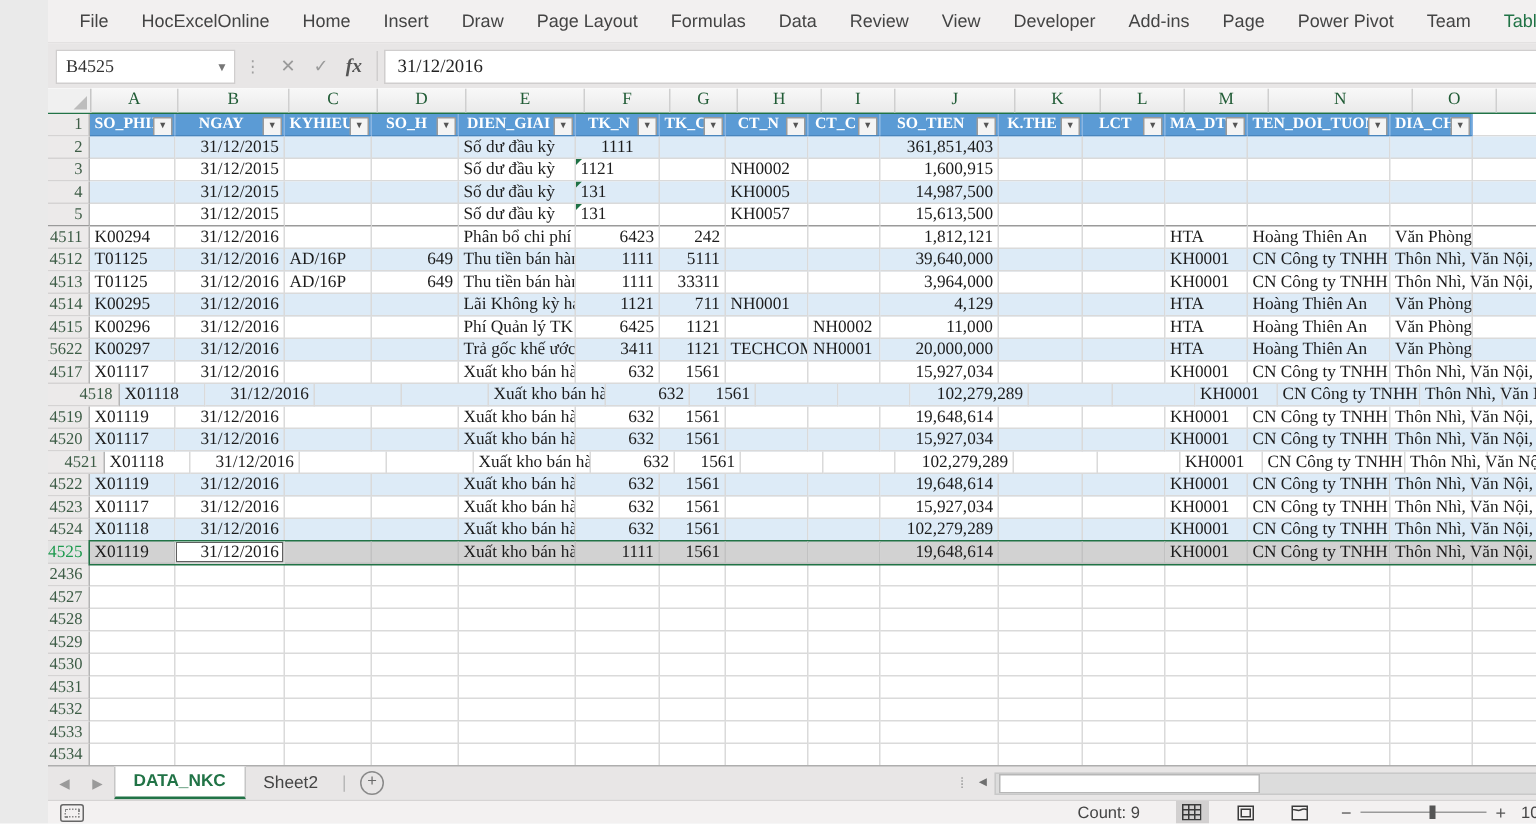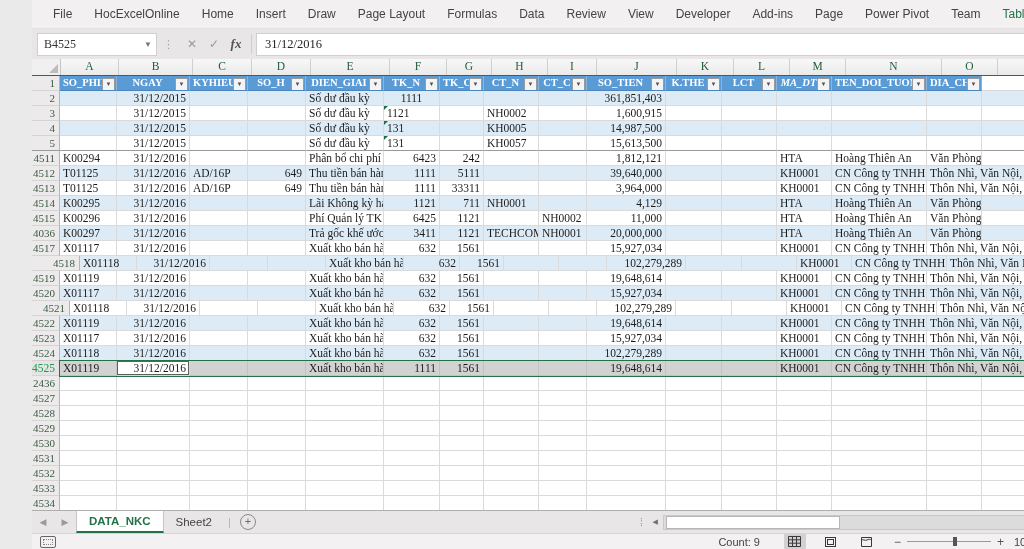--- a/index.html
+++ b/index.html
@@ -155,21 +155,21 @@
             <div class="cell" style="width: 58px;"><span>KYHIEUH</span><span class="filter">▼</span></div>
             <div class="cell" style="width: 58px;"><span>SO_H</span><span class="filter">▼</span></div>
             <div class="cell" style="width: 78px;"><span>DIEN_GIAI</span><span class="filter">▼</span></div>
             <div class="cell" style="width: 56px;"><span>TK_N</span><span class="filter">▼</span></div>
             <div class="cell" style="width: 44px;"><span>TK_C</span><span class="filter">▼</span></div>
             <div class="cell" style="width: 55px;"><span>CT_N</span><span class="filter">▼</span></div>
             <div class="cell" style="width: 48px;"><span>CT_C</span><span class="filter">▼</span></div>
             <div class="cell" style="width: 79px;"><span>SO_TIEN</span><span class="filter">▼</span></div>
             <div class="cell" style="width: 56px;"><span>K.THE</span><span class="filter">▼</span></div>
             <div class="cell" style="width: 55px;"><span>LCT</span><span class="filter">▼</span></div>
-            <div class="cell" style="width: 55px; font-style: italic;"><span>MA_DT</span><span class="filter">▼</span></div>
+            <div class="cell" style="width: 55px;"><span>MA_DT</span><span class="filter">▼</span></div>
             <div class="cell" style="width: 95px;"><span>TEN_DOI_TUON</span><span class="filter">▼</span></div>
             <div class="cell" style="width: 55px;"><span>DIA_CH</span><span class="filter">▼</span></div>
             <div class="cell plain" style="width: 58px;"></div>
           </div>
         </div>
         <div class="row">
           <div class="rn" style="width: 28px;">2</div>
           <div class="cells">
             <div class="cell al band" style="width: 57px;"></div>
             <div class="cell ar band" style="width: 73px;">31/12/2015</div>
@@ -351,21 +351,21 @@
             <div class="cell ar" style="width: 79px;">11,000</div>
             <div class="cell al" style="width: 56px;"></div>
             <div class="cell al" style="width: 55px;"></div>
             <div class="cell al" style="width: 55px;">HTA</div>
             <div class="cell al" style="width: 95px;">Hoàng Thiên An</div>
             <div class="cell al" style="width: 55px;">Văn Phòng</div>
             <div class="cell al" style="width: 58px;"></div>
           </div>
         </div>
         <div class="row">
-          <div class="rn" style="width: 28px;">4036</div>
+          <div class="rn" style="width: 28px;">5622</div>
           <div class="cells">
             <div class="cell al band" style="width: 57px;">K00297</div>
             <div class="cell ar band" style="width: 73px;">31/12/2016</div>
             <div class="cell al band" style="width: 58px;"></div>
             <div class="cell ar band" style="width: 58px;"></div>
             <div class="cell al band" style="width: 78px;">Trả gốc khế ước 9470</div>
             <div class="cell ar band" style="width: 56px;">3411</div>
             <div class="cell ar band" style="width: 44px;">1121</div>
             <div class="cell al band" style="width: 55px;">TECHCOMBANK</div>
             <div class="cell al band" style="width: 48px;">NH0001</div>

